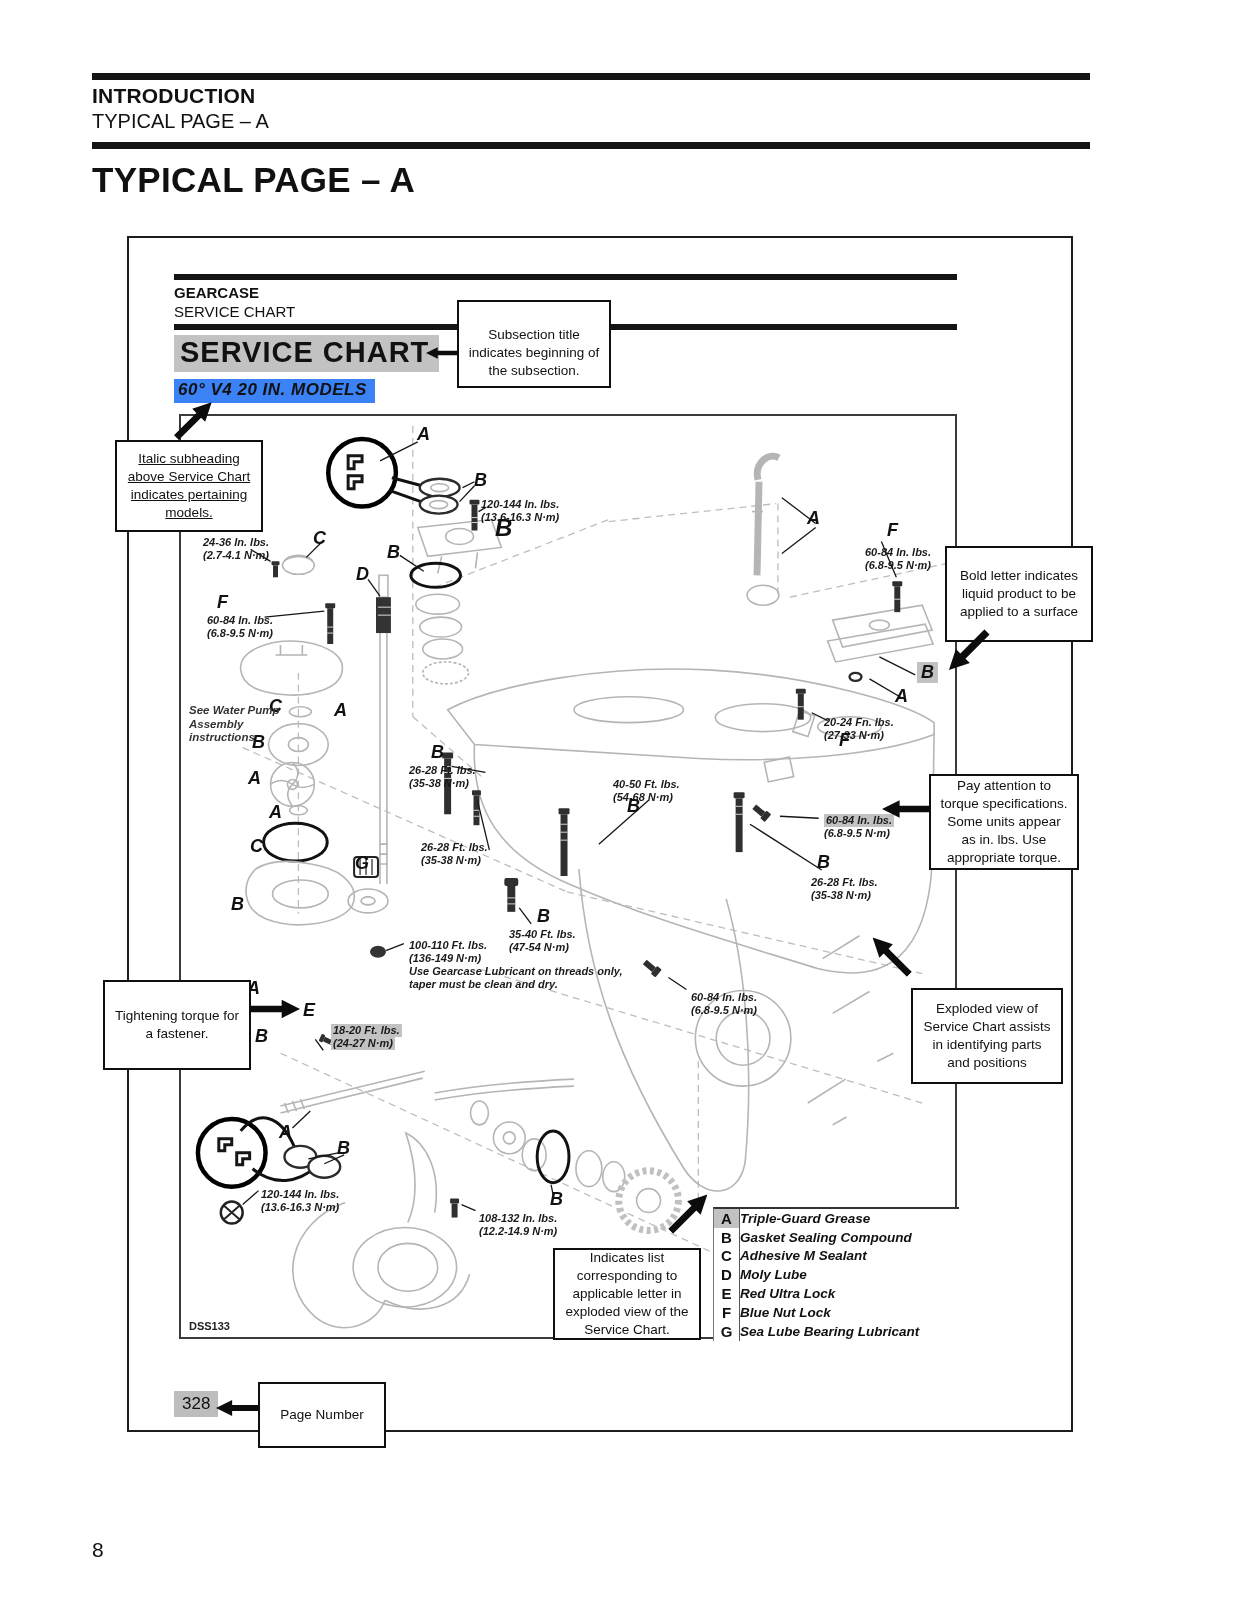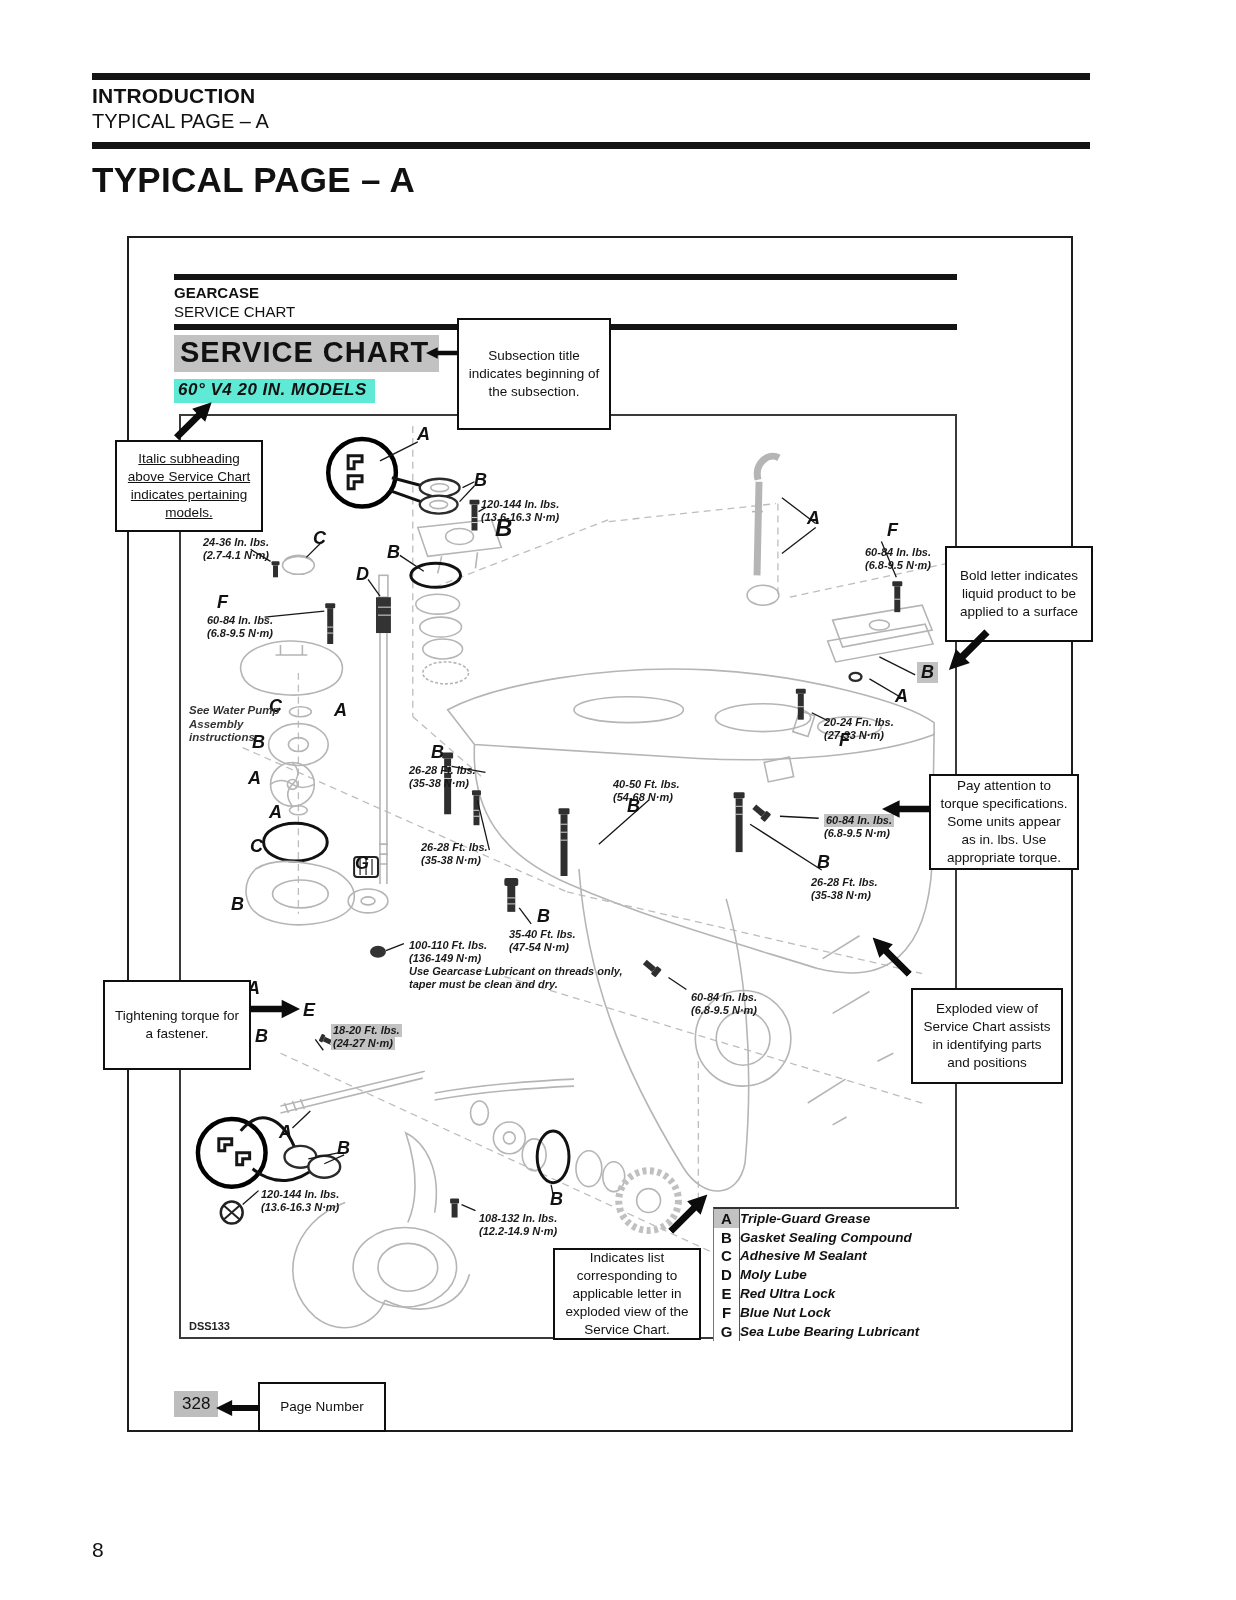--- a/index.html
+++ b/index.html
@@ -12,21 +12,21 @@
   #h-subsection { position:absolute; left:92px; top:110px; font-size:20px; }
   #h-title { position:absolute; left:92px; top:160px; font-size:35px; font-weight:bold; letter-spacing:.3px; }
   #footer-pn { position:absolute; left:92px; top:1538px; font-size:21px; }
 
   
   #sample-page { position:absolute; left:127px; top:236px; width:946px; height:1196px; border:2px solid #1d1d1d; background:#fff; }
   .sbar { position:absolute; left:45px; width:783px; height:6px; background:#141414; }
   #sp-gearcase { position:absolute; left:45px; top:46px; font-size:15px; font-weight:bold; }
   #sp-servicechart { position:absolute; left:45px; top:65px; font-size:15px; }
   #sp-title { position:absolute; left:45px; top:97px; background:#c2c2c2; font-size:29px; font-weight:bold; padding:1px 10px 3px 6px; letter-spacing:1px; }
-  #sp-models { position:absolute; left:45px; top:141px; background:#5eead4; font-size:17px; font-weight:bold; font-style:italic; padding:1px 8px 3px 4px; font-variant:small-caps; letter-spacing:.5px; }
+  #sp-models { position:absolute; left:45px; top:141px; background:#3b82f6; font-size:17px; font-weight:bold; font-style:italic; padding:1px 8px 3px 4px; font-variant:small-caps; letter-spacing:.5px; }
   #sp-dss { font-size:11px; font-weight:bold; position:absolute; left:8px; bottom:5px; color:#222; }
   #sp-328 { position:absolute; left:45px; top:1153px; background:#bdbdbd; font-size:17px; padding:3px 8px; }
 
   
   #diagram { position:absolute; left:50px; top:176px; width:778px; height:925px; border:2px solid #3a3a3a; background:#fff; }
   #diagram svg { position:absolute; left:0; top:0; width:100%; height:100%; }
   .g-light { stroke:#b5b5b5; fill:none; stroke-width:1.6; }
   .g-dash { stroke:#bdbdbd; fill:none; stroke-width:1.3; stroke-dasharray:7 5; }
   .g-bold { stroke:#111; fill:none; stroke-width:3; }
   .g-boldc { stroke:#000; fill:none; stroke-width:4.5; }
@@ -453,42 +453,42 @@
               <div class="leg-product">Blue Nut Lock</div>
             </div>
             <div class="leg-row">
               <div class="leg-letter">G</div>
               <div class="leg-product">Sea Lube Bearing Lubricant</div>
             </div>
           </div>
       </div>
     </div>
 
-    <div class="callout" style="left:328px; top:80px; width:154px; height:112px;">
+    <div class="callout" style="left:328px; top:62px; width:154px; height:88px;align-items:flex-end;">
         <span>Subsection title indicates beginning of the subsection.</span>
       </div>
     <div class="callout" style="left:-14px; top:202px; width:148px; height:92px;text-decoration:underline;">
         <span>Italic subheading above Service Chart indicates pertaining models.</span>
       </div>
     <div class="callout" style="left:816px; top:308px; width:148px; height:96px;">
         <span>Bold letter indicates liquid product to be applied to a surface</span>
       </div>
     <div class="callout" style="left:800px; top:536px; width:150px; height:96px;">
         <span>Pay attention to torque specifications. Some units appear as in. lbs. Use appropriate torque.</span>
       </div>
     <div class="callout" style="left:782px; top:750px; width:152px; height:96px;">
         <span>Exploded view of Service Chart assists in identifying parts and positions</span>
       </div>
     <div class="callout" style="left:-26px; top:742px; width:148px; height:90px;">
         <span>Tightening torque for a fastener.</span>
       </div>
     <div class="callout" style="left:424px; top:1010px; width:148px; height:92px;">
         <span>Indicates list corresponding to applicable letter in exploded view of the Service Chart.</span>
       </div>
-    <div class="callout" style="left:129px; top:1144px; width:128px; height:50px;">
+    <div class="callout" style="left:129px; top:1144px; width:128px; height:66px;">
         <span>Page Number</span>
       </div>
 
     <div class="arr" style="left:297px; top:105px; width:32px; height:20px;">
         <svg viewBox="0 0 60 22">
           <polygon points="0,11 22,0 22,7 60,7 60,15 22,15 22,22"></polygon>
         </svg>
       </div>
     <div class="arr" style="left:40px; top:170px; width:50px; height:24px; transform:rotate(135deg);">
         <svg viewBox="0 0 60 22">

